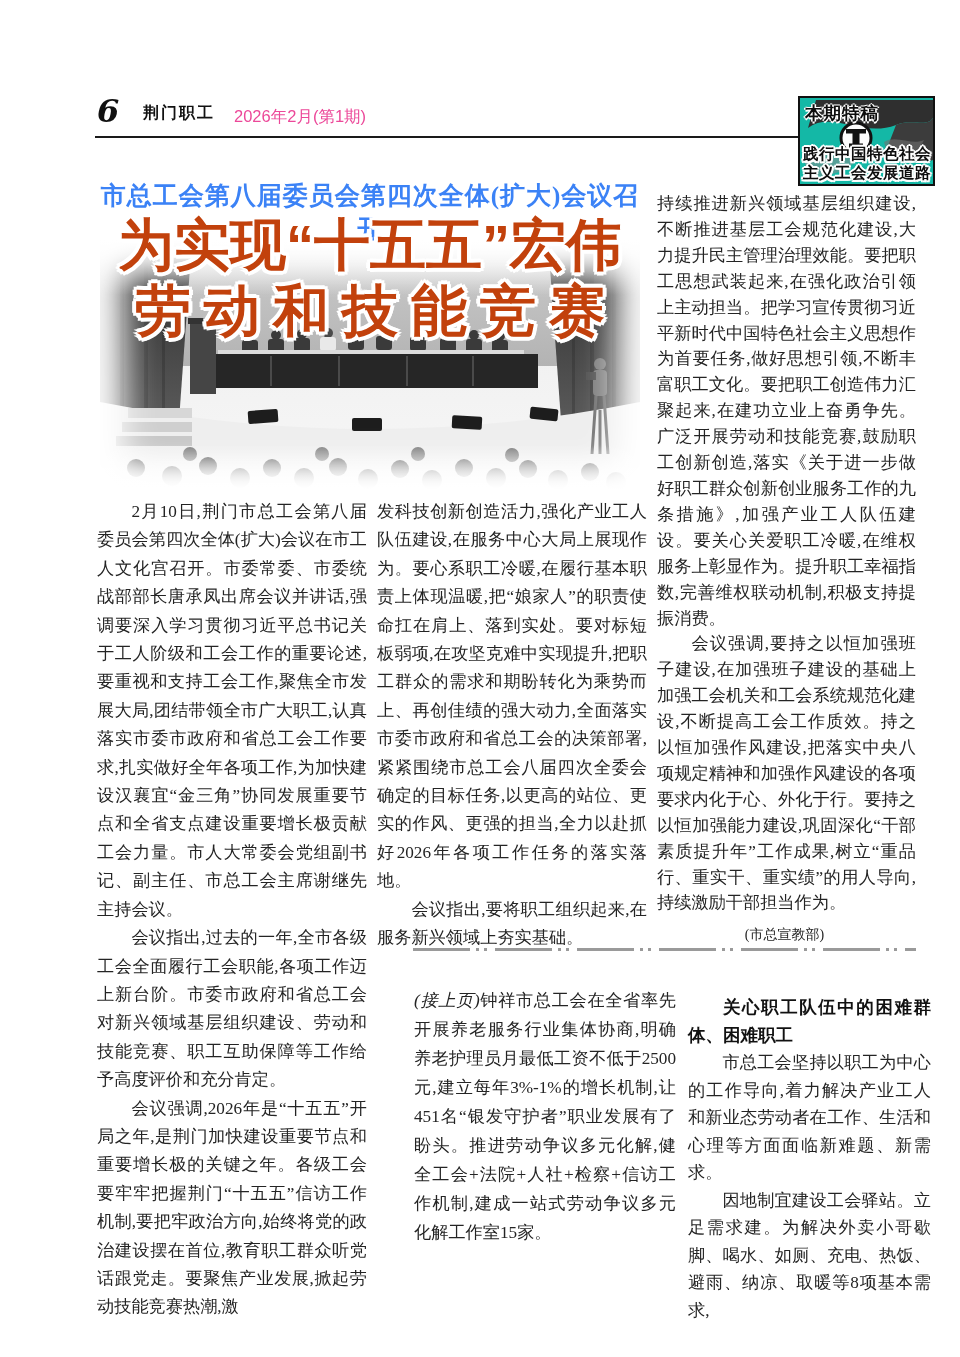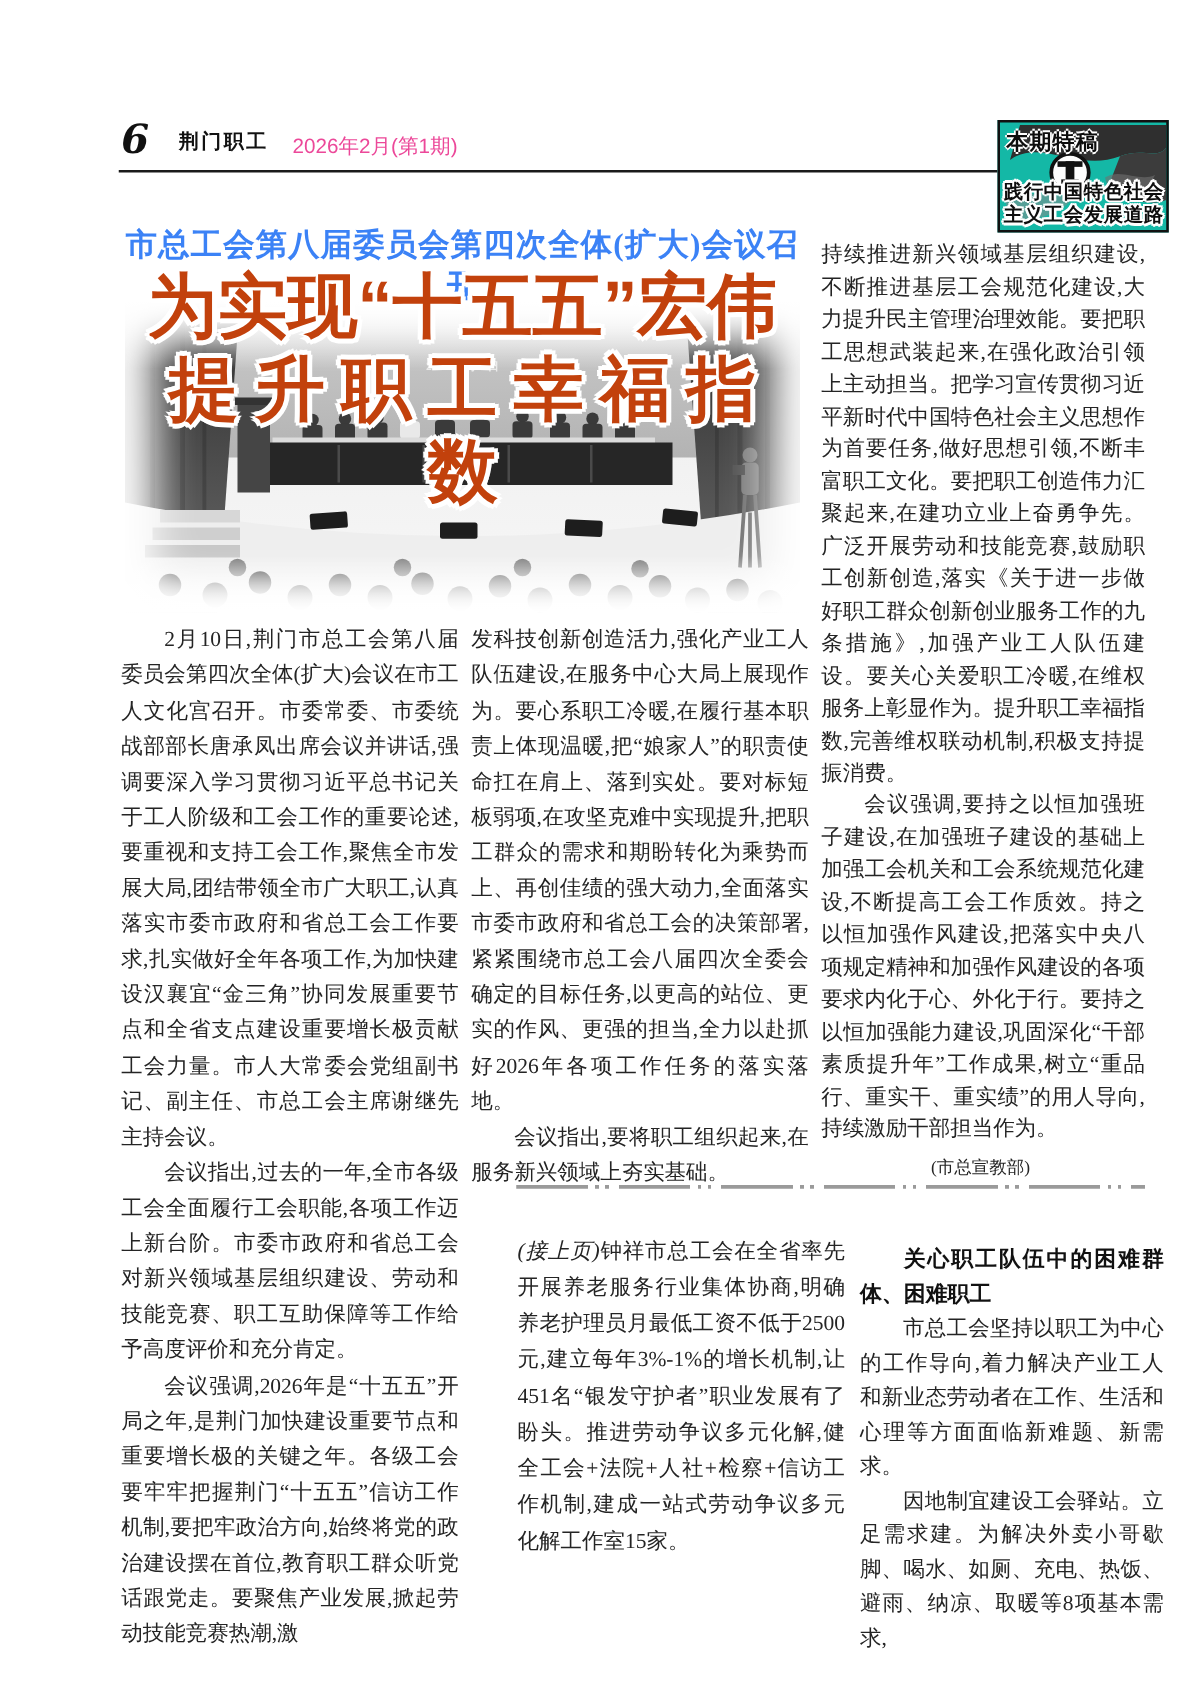--- a/index.html
+++ b/index.html
@@ -86,21 +86,21 @@
     <div class="badge-label">本期特稿</div>
     <div class="badge-slogan">
       <div>践行中国特色社会</div>
       <div>主义工会发展道路</div>
     </div>
   </div>
 
   <div class="kicker">市总工会第八届委员会第四次全体(扩大)会议召开</div>
   <div class="bigtitle">
     <div class="l">为实现“十五五”宏伟</div>
-    <div class="l l2">提升职工幸福指数</div>
+    <div class="l l2">劳动和技能竞赛</div>
   </div>
 
   <div class="photo">
     <svg viewBox="0 0 540 250" preserveAspectRatio="none" aria-hidden="true">
       <defs>
         <linearGradient id="gbg" x1="0" y1="0" x2="0" y2="1">
           <stop offset="0" stop-color="#ececec"></stop>
             <stop offset="1" stop-color="#f7f7f7"></stop>
         </linearGradient>
         <linearGradient id="gscr" x1="0" y1="0" x2="0" y2="1">

